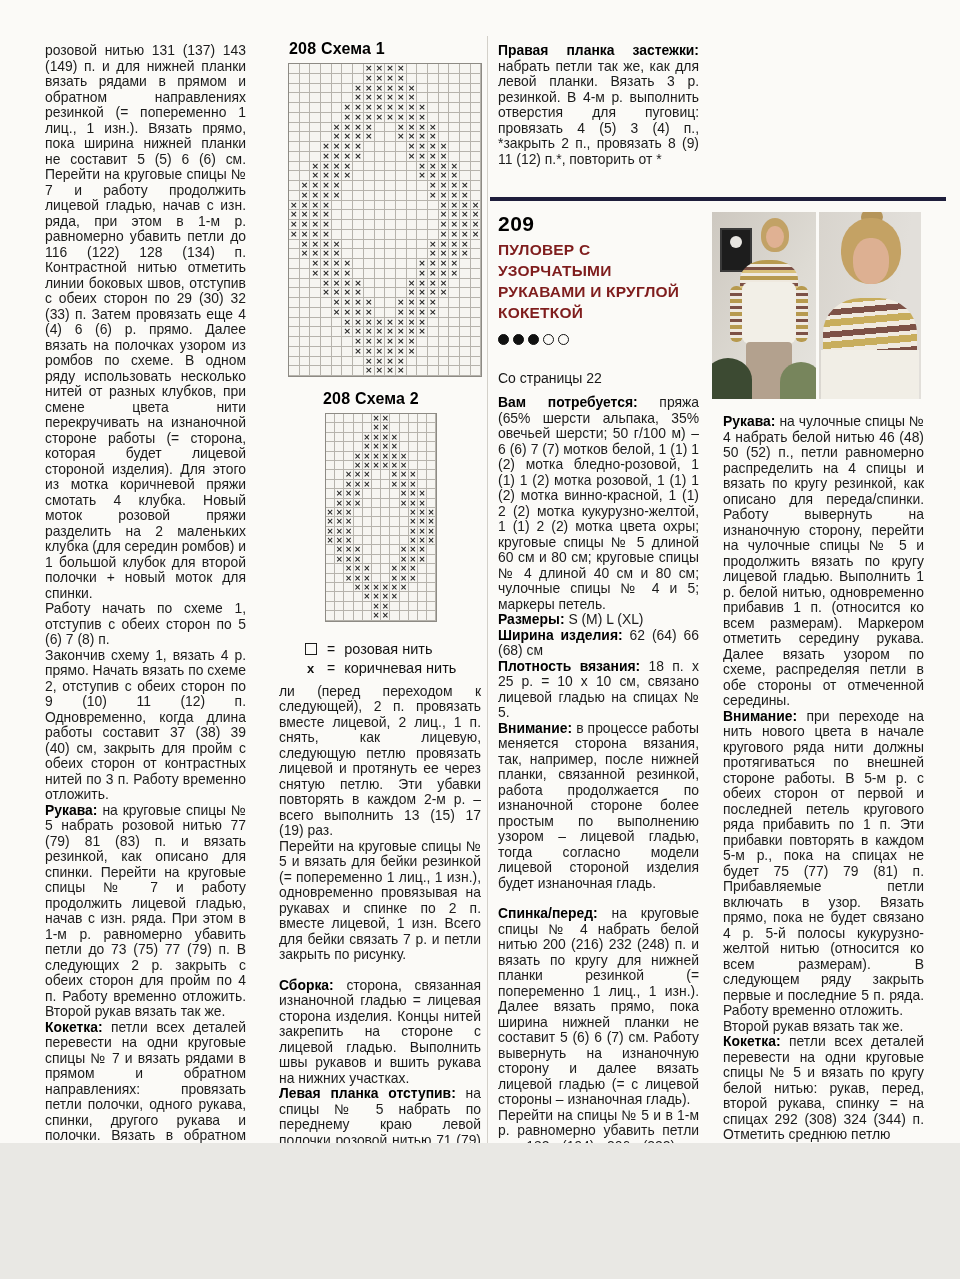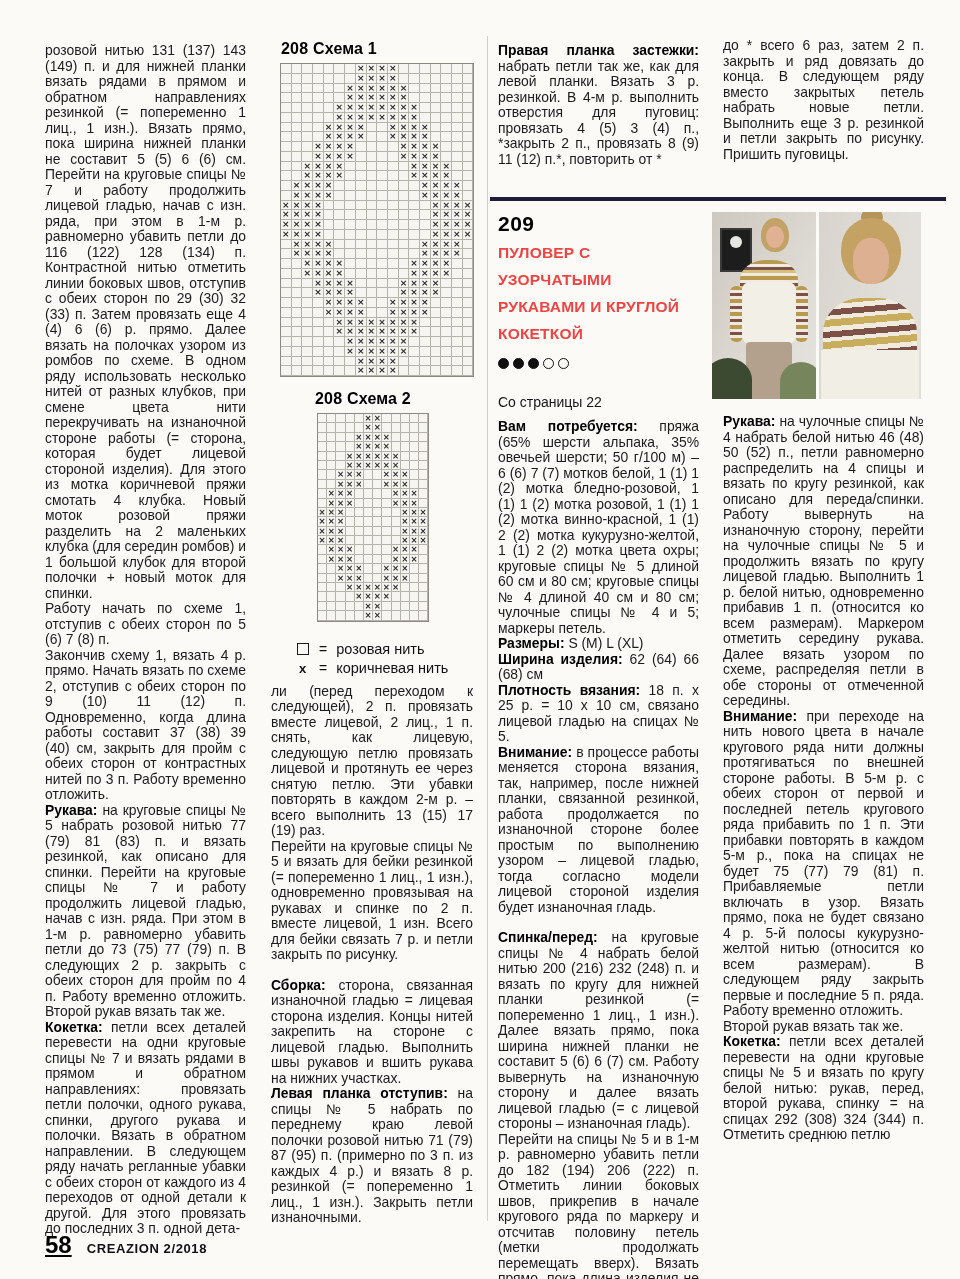--- a/index.html
+++ b/index.html
@@ -1,23 +1,23 @@
 <!DOCTYPE html>
 <html><head>
 <meta charset="utf-8">
 <style>
   html,body{margin:0;padding:0;background:#e9e8e4;}
-  .page{position:relative;width:960px;height:1279px;background:#fbfaf7;overflow:hidden;
+  .page{position:relative;width:960px;height:1143px;background:#fbfaf7;overflow:hidden;
         font-family:"Liberation Sans",sans-serif;color:#1b1b1b;}
   .col{position:absolute;}
   .para{margin:0;text-align:justify;font-size:13.9px;line-height:15.5px;color:#1b1b1b;}
   .para b{color:#000;}
   .para.gap{margin-top:15px;}
   #col1{left:45px;top:43px;width:201px;}
-  #col2{left:271px;top:40px;width:202px;}
+  #col2{left:279px;top:40px;width:202px;}
   #col3a{left:498px;top:43px;width:201px;}
   #col3b{left:498px;top:212px;width:201px;}
   #col4a{left:723px;top:38px;width:201px;}
   #col4b{left:723px;top:414px;width:201px;}
   .ctitle{font-size:16px;font-weight:700;margin:0 0 5px 10px;color:#000;letter-spacing:.2px;}
   .ctitle2{margin:13px 0 5px 44px;}
   .grid{display:grid;background:#f6f5f1;border:1px solid #8d8a84;width:max-content;}
   .grid1{grid-template-columns:repeat(18,10.7px);margin-left:9px;}
   .grid2{grid-template-columns:repeat(12,9.2px);margin-left:46px;}
   .cell{border-right:1px solid #b6b3ac;border-bottom:1px solid #b6b3ac;box-sizing:border-box;
@@ -27,21 +27,21 @@
   .lrow{display:flex;align-items:center;gap:9px;height:19px;}
   .sym{width:15px;display:inline-flex;justify-content:center;align-items:center;
        font:700 13px/13px "Liberation Sans",sans-serif;color:#111;}
   .sq{width:10px;height:10px;border:1.6px solid #1c1c1c;background:#fbfaf7;}
   .leq{font-size:14px;color:#111;}
   .ltx{font-size:14.5px;color:#111;}
   .coltext{margin-top:6px;}
   .rule{position:absolute;left:490px;top:197px;width:456px;height:4px;background:#1e1e3c;}
   .vrule{position:absolute;left:487px;top:36px;width:1px;height:1185px;background:#d3d0c9;}
   .pnum{font-size:21px;font-weight:700;color:#000;letter-spacing:.5px;}
-  .ptitle{margin:3px 0 0 0;font-size:15.5px;line-height:27px;font-weight:700;color:#ef4444;letter-spacing:.2px;}
+  .ptitle{margin:3px 0 0 0;font-size:15.5px;line-height:21px;font-weight:700;color:#7f1d1d;letter-spacing:.2px;}
   .dots{margin-top:10px;display:flex;gap:4px;align-items:center;height:13px;}
   .dot{width:11px;height:11px;border-radius:50%;border:1.7px solid #101010;box-sizing:border-box;background:#fbfaf7;}
   .dot.fill{background:#101010;}
   .frompage{margin-top:24px;font-size:14px;color:#161616;}
   .p209text{margin-top:9px;}
   footer{position:absolute;left:45px;top:1231px;display:flex;align-items:baseline;gap:15px;}
   .pg{font-size:24px;font-weight:700;color:#000;text-decoration:underline;}
   .mag{font-size:13px;font-weight:700;color:#111;letter-spacing:.6px;}
   
   .ph{position:absolute;top:212px;height:187px;overflow:hidden;background:linear-gradient(120deg,#cdc8c0,#dedbd4 60%,#e6e4df);}
@@ -974,23 +974,20 @@
         <p class="para"><b>Вам потребуется: </b>пряжа (65% шерсти альпака, 35% овечьей шерсти; 50 г/100 м) – 6 (6) 7 (7) мотков белой, 1 (1) 1 (2) мотка бледно-розовой, 1 (1) 1 (2) мотка розовой, 1 (1) 1 (2) мотка винно-красной, 1 (1) 2 (2) мотка кукурузно-желтой, 1 (1) 2 (2) мотка цвета охры; круговые спицы № 5 длиной 60 см и 80 см; круговые спицы № 4 длиной 40 см и 80 см; чулочные спицы № 4 и 5; маркеры петель.</p>
         <p class="para"><b>Размеры: </b>S (M) L (XL)</p>
         <p class="para"><b>Ширина изделия: </b>62 (64) 66 (68) см</p>
         <p class="para"><b>Плотность вязания: </b>18 п. x 25 р. = 10 x 10 см, связано лицевой гладью на спицах № 5.</p>
         <p class="para"><b>Внимание: </b>в процессе работы меняется сторона вязания, так, например, после нижней планки, связанной резинкой, работа продолжается по изнаночной стороне более простым по выполнению узором – лицевой гладью, тогда согласно модели лицевой стороной изделия будет изнаночная гладь.</p>
         <p class="para gap"><b>Спинка/перед: </b>на круговые спицы № 4 набрать белой нитью 200 (216) 232 (248) п. и вязать по кругу для нижней планки резинкой (= попеременно 1 лиц., 1 изн.). Далее вязать прямо, пока ширина нижней планки не составит 5 (6) 6 (7) см. Работу вывернуть на изнаночную сторону и далее вязать лицевой гладью (= с лицевой стороны – изнаночная гладь).</p>
         <p class="para">Перейти на спицы № 5 и в 1-м р. равномерно убавить петли до 182 (194) 206 (222) п. Отметить линии боковых швов, прикрепив в начале кругового ряда по маркеру и отсчитав половину петель (метки продолжать перемещать вверх). Вязать прямо, пока длина изделия не со-</p>
       </div>
   </section>
 
-  <section class="col" id="col4a">
-      <p class="para">до * всего 6 раз, затем 2 п. закрыть и ряд довязать до конца. В следующем ряду вместо закрытых петель набрать новые петли. Выполнить еще 3 р. резинкой и петли закрыть по рисунку. Пришить пуговицы.</p>
-    </section>
 
   <div class="ph" id="photoL">
     <div class="p-frame"></div>
     <div class="p-hair"></div>
     <div class="p-face"></div>
     <div class="p-sleeveL"></div>
     <div class="p-sleeveR"></div>
     <div class="p-yoke"></div>
     <div class="p-body"></div>
     <div class="p-pants"></div>

